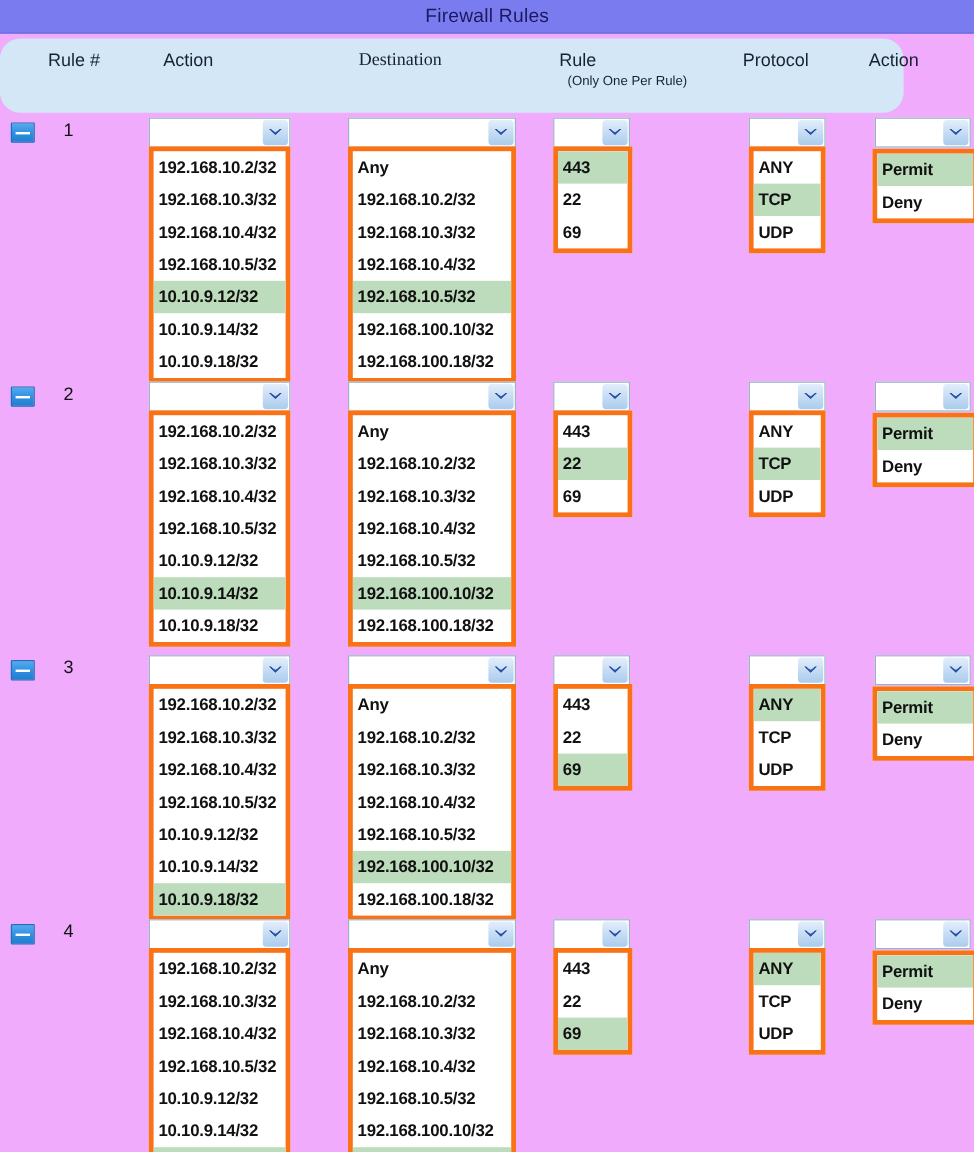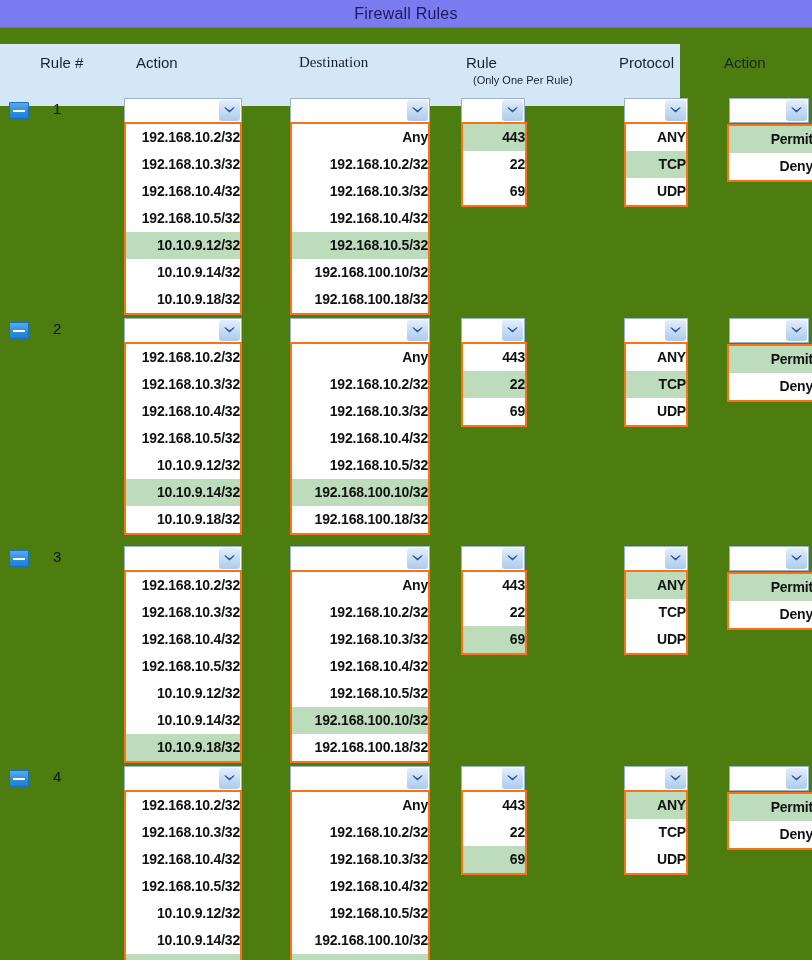--- a/index.html
+++ b/index.html
@@ -9,21 +9,21 @@
   }
   body {
     font-family: "Liberation Sans", sans-serif;
     -webkit-font-smoothing: antialiased;
   }
   #page {
     position: relative;
     width: 812px;
     height: 960px;
     overflow: hidden;
-    background: #4d7c0f;
+    background: #f0abfc;
     box-sizing: border-box;
   }
 
   
   .title-bar {
     position: absolute;
     left: 0;
     top: 0;
     width: 812px;
     height: 28px;
@@ -38,25 +38,26 @@
     font-size: 16px;
     color: #1a1a5e;
     font-weight: 400;
     letter-spacing: 0.2px;
   }
 
   
   .col-header {
     position: absolute;
     left: 0;
-    top: 44px;
-    width: 680px;
+    top: 32px;
+    width: 753px;
     height: 62px;
     background: #d4e7f7;
     box-sizing: border-box;
+    border-radius: 17px;
   }
   .col-header .hcell {
     position: absolute;
     top: 10px;
     font-size: 15px;
     color: #16232e;
     font-weight: 400;
     white-space: nowrap;
   }
   .col-header .hsub {
@@ -136,24 +137,23 @@
     left: 4px;
     top: 4px;
     font-size: 12px;
     color: #111;
   }
 
   
   .optlist {
     position: absolute;
     background: #ffffff;
-    border: 2px solid #f97316;
+    border: 4px solid #f97316;
     box-sizing: border-box;
     overflow: hidden;
-    text-align: right;
   }
   .optlist .opt {
     height: 27px;
     line-height: 27px;
     padding-left: 4px;
     font-size: 14px;
     font-weight: bold;
     color: #111111;
     white-space: nowrap;
     letter-spacing: -0.2px;

